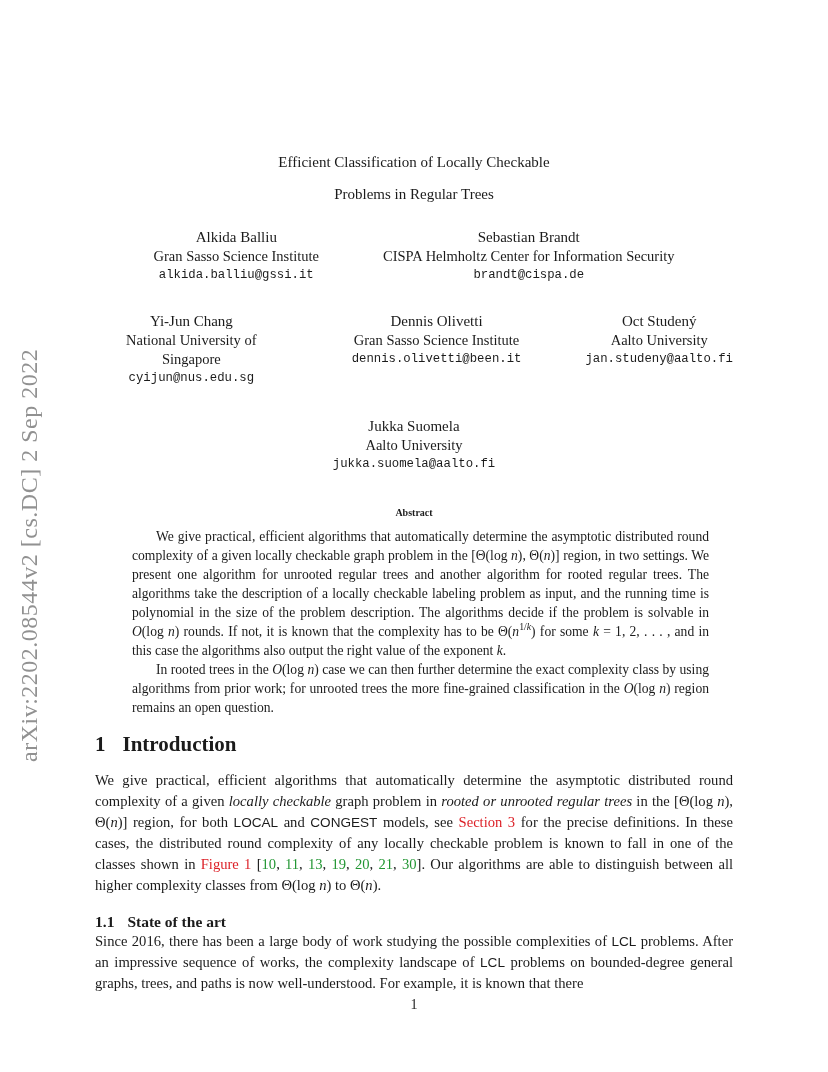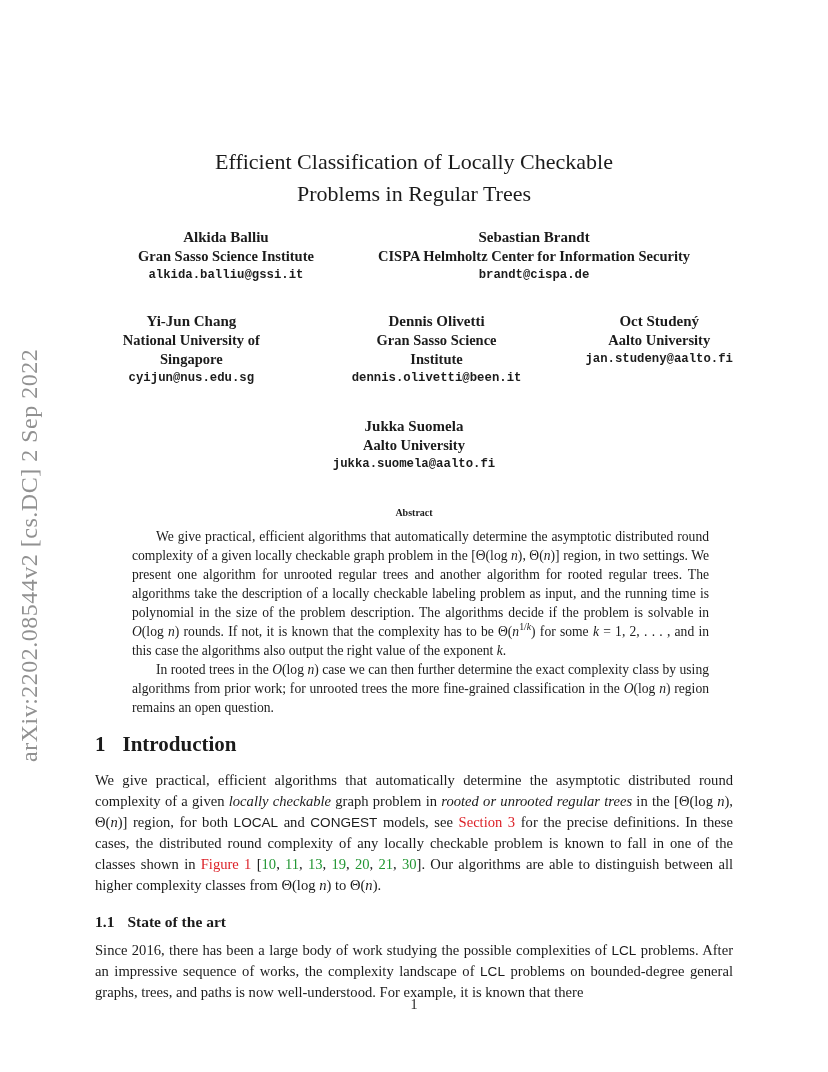--- a/index.html
+++ b/index.html
@@ -27,30 +27,29 @@
     white-space: nowrap;
   }
   .content {
     position: relative;
     width: 638px;
     margin: 0 auto;
     padding-top: 146px;
   }
   .title {
     text-align: center;
-    font-size: 22px;
+    font-size: 15px;
     font-weight: normal;
     line-height: 32px;
     margin-bottom: 17px;
   }
   .authors-row {
     display: flex;
     justify-content: center;
     margin-bottom: 27px;
-    font-weight: bold;
   }
   .authors-row.row1 { gap: 64px; }
   .authors-row.row2 { gap: 64px; margin-bottom: 29px; }
   .authors-row.row3 { gap: 0; margin-bottom: 0; align-items: center; }
   .author { text-align: center; }
   .author-name  { font-size: 15px; line-height: 20px; }
   .author-affil { font-size: 14.5px; line-height: 19px; }
   .author-email { font-family: "Liberation Mono", monospace; font-size: 12.3px; line-height: 18px; }
   .abstract { margin-top: 31px; padding-left: 37px; padding-right: 24px; }
   .abstract-heading {
@@ -71,21 +70,20 @@
     font-size: 21px;
     font-weight: bold;
     margin-top: 15px;
     margin-bottom: 13px;
   }
   .sec-heading .secnum { display: inline-block; margin-right: 17px; }
   .subsec-heading {
     font-size: 15.5px;
     font-weight: bold;
     margin-top: 17px;
-    margin-bottom: 9px;
   }
   .subsec-heading .secnum { display: inline-block; margin-right: 13px; }
   .body-par {
     font-size: 14.6px;
     line-height: 21px;
     text-align: justify;
   }
   .pageno {
     position: absolute;
     left: 0;

